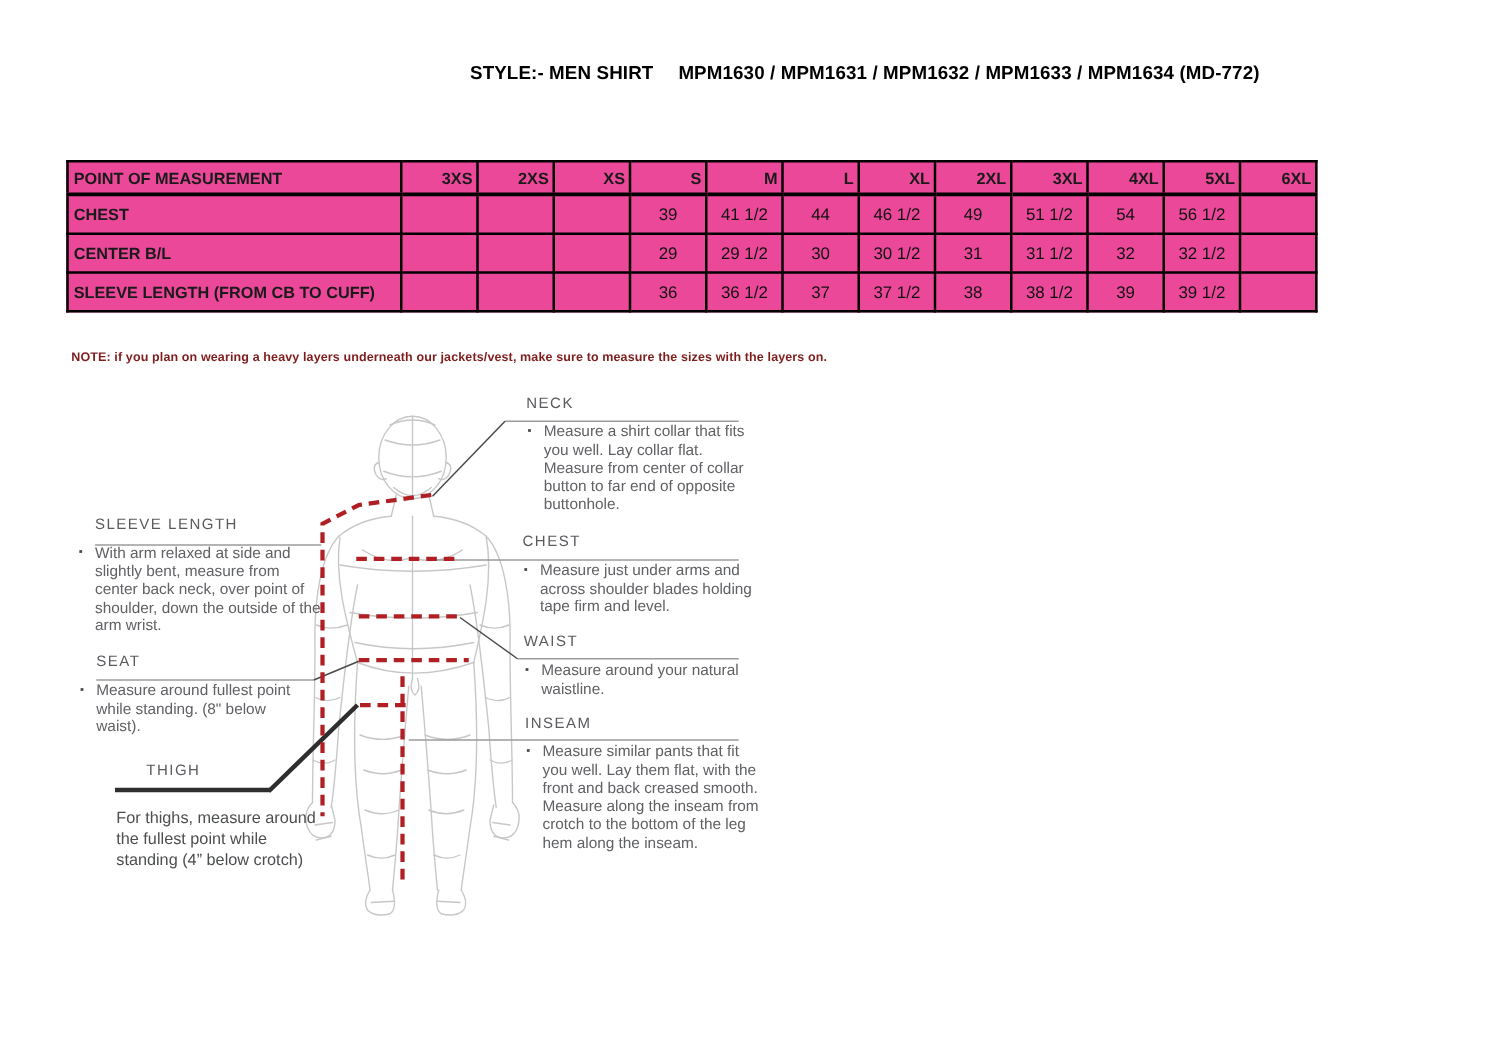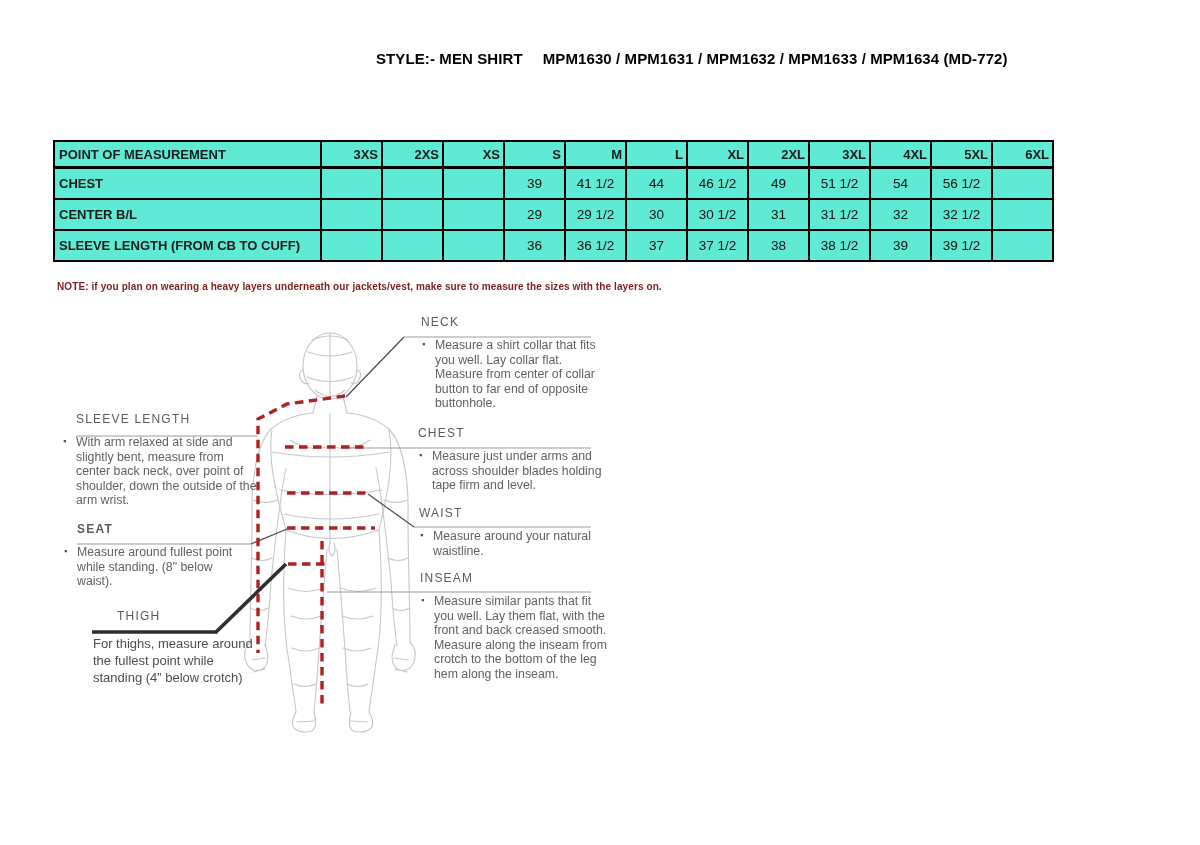--- a/index.html
+++ b/index.html
@@ -7,43 +7,43 @@
     position:relative;width:1200px;height:845px;background:#ffffff;overflow:hidden;
     font-family:"Liberation Sans",sans-serif;color:#1a1a1a;padding-left:28px;
   }
   
   .doc-title{
     position:absolute;left:376px;top:50px;display:flex;gap:20px;
     font-weight:bold;font-size:15px;color:#000;white-space:nowrap;letter-spacing:.1px;
   }
   
   table.size-table{
-    position:absolute;left:53px;top:140px;border-collapse:collapse;table-layout:fixed;
-    width:1000px;background:#5eead4;
+    position:absolute;left:53px;top:128px;border-collapse:collapse;table-layout:fixed;
+    width:1000px;background:#ec4899;
   }
   table.size-table th,table.size-table td{
     border:2px solid #000;padding:0 3px;height:29px;overflow:hidden;white-space:nowrap;
   }
   table.size-table thead th{height:24px;font-size:13px;font-weight:bold;text-align:right;border-bottom:3px solid #000;}
   table.size-table thead th.pom{text-align:left;padding-left:4px;}
   table.size-table td.rowlabel{font-size:13px;font-weight:bold;text-align:left;padding-left:4px;}
   table.size-table td.val{font-size:13.5px;font-weight:normal;text-align:center;color:#111;}
   
   .note{position:absolute;left:57px;top:281px;font-size:10px;font-weight:bold;color:#7f1d1d;letter-spacing:.1px;}
   
   .diagram{position:absolute;left:0;top:300px;width:1200px;height:545px;}
   .diagram svg.overlay{position:absolute;left:0;top:0;}
   .dlabel{position:absolute;color:#58595b;}
   .dlabel .hd{font-size:12px;letter-spacing:1.2px;color:#5a5b5e;white-space:nowrap;}
   .dlabel .desc{
     position:relative;margin-top:9px;font-size:12.3px;line-height:1.18;color:#606164;
     padding-left:14px;
   }
   .dlabel .desc .bullet{position:absolute;left:1px;top:1px;font-size:9px;color:#4a4b4d;}
-  .dlabel .desc.nobullet{padding-left:0;font-size:13px;line-height:1.3;color:#4d4e50;margin-top:13px;}
+  .dlabel .desc.nobullet{padding-left:0;font-size:13px;line-height:1.3;color:#4d4e50;margin-top:23px;}
   .w170{width:172px;} .w180{width:182px;} .w176{width:176px;}
 </style>
 </head>
 <body>
 
 <div class="page">
 
   <div class="doc-title">
     <span>STYLE:- MEN SHIRT</span>
     <span>MPM1630 / MPM1631 / MPM1632 / MPM1633 / MPM1634 (MD-772)</span>
@@ -261,21 +261,21 @@
 
     <div class="dlabel" style="left:62px;top:112px;">
       <div class="hd" style="margin-left:14px;">SLEEVE LENGTH</div>
       <div class="desc w180">
         <span class="bullet">▪</span>
         <span>With arm relaxed at side and slightly bent, measure from center back neck, over point of shoulder, down the outside of the arm wrist.</span>
       </div>
     </div>
 
     <div class="dlabel" style="left:63px;top:222px;">
-      <div class="hd" style="margin-left:14px;font-weight:bold;">SEAT</div>
+      <div class="hd" style="margin-left:14px;">SEAT</div>
       <div class="desc w170">
         <span class="bullet">▪</span>
         <span>Measure around fullest point while standing. (8" below waist).</span>
       </div>
     </div>
 
     <div class="dlabel" style="left:93px;top:309px;">
       <div class="hd" style="margin-left:24px;">THIGH</div>
       <div class="desc nobullet w170">
         <span>For thighs, measure around the fullest point while standing (4” below crotch)</span>

